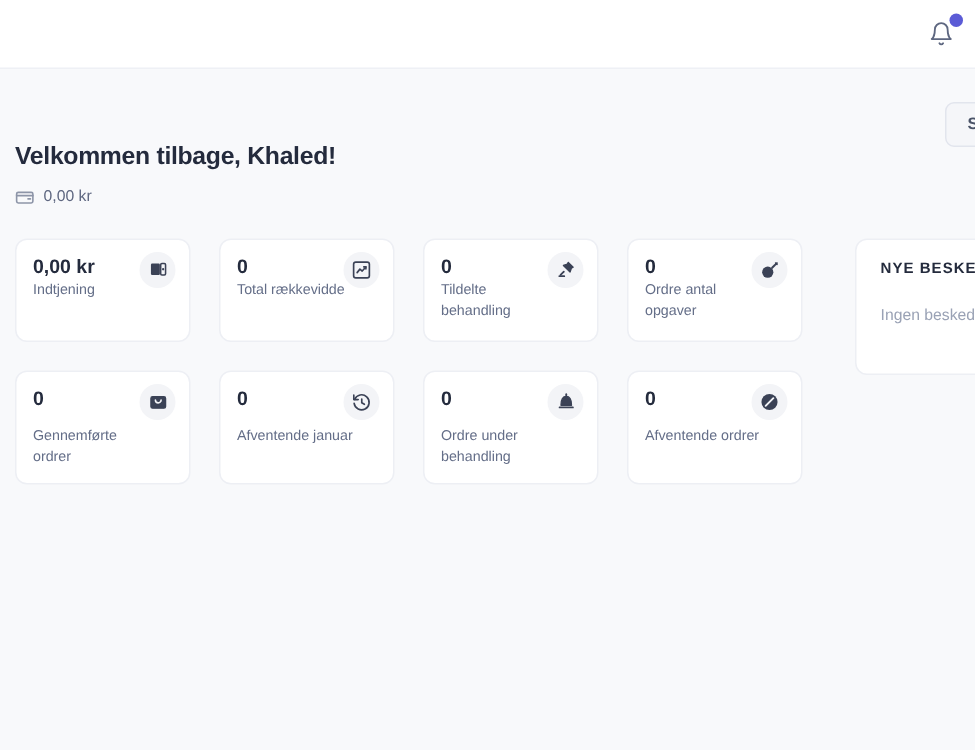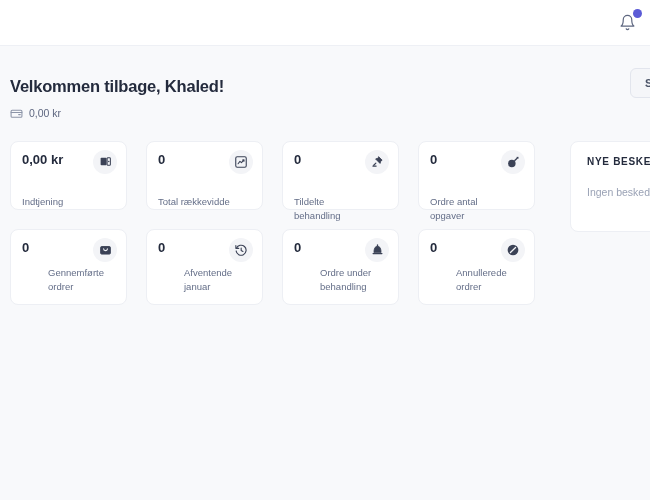--- a/index.html
+++ b/index.html
@@ -56,20 +56,21 @@
     padding: 30px 0 0 10px;
     position: relative;
   }
 
   .welcome h1 {
     font-size: 16.5px;
     font-weight: bold;
     color: #242b3d;
     letter-spacing: -0.2px;
     line-height: 1.25;
+    margin-top: 18px;
   }
 
   .meta-row {
     display: flex;
     align-items: center;
     gap: 18px;
     margin-top: 10px;
   }
 
   .meta-item {
@@ -139,25 +140,25 @@
     font-weight: bold;
     color: #242b3d;
     line-height: 1.1;
     white-space: nowrap;
   }
 
   .stat-label {
     font-size: 9.5px;
     color: #646e88;
     line-height: 1.45;
-    margin-top: 28px;
+    margin-top: 2px;
     max-width: 78px;
   }
 
-  .stat-card.tall .stat-label { margin-top: 11px; margin-left: 26px; }
+  .stat-card.tall .stat-label { margin-top: 11px; }
 
   .stat-icon {
     position: absolute;
     top: 8px;
     right: 9px;
     width: 24px;
     height: 24px;
     border-radius: 50%;
     background: #f3f4f7;
     display: flex;
@@ -313,21 +314,21 @@
         <svg width="13" height="13" viewBox="0 0 24 24" fill="#3b4256" stroke="#3b4256" stroke-width="1.6" stroke-linecap="round" stroke-linejoin="round">
           <path d="M5.5 17c0-6 1.8-11 6.5-11s6.5 5 6.5 11z"></path>
           <path d="M3.8 19.6h16.4" stroke-width="2.2" fill="none"></path>
           <path d="M12 6V3.4" stroke-width="2.2" fill="none"></path>
         </svg>
       </div>
     </div>
 
     <div class="stat-card tall">
       <div class="stat-value">0</div>
-      <div class="stat-label">Annullerede ordrer</div>
+      <div class="stat-label">Afventende ordrer</div>
       <div class="stat-icon">
         <svg width="14" height="14" viewBox="0 0 24 24">
           <circle cx="12" cy="12" r="9.2" fill="#3b4256"></circle>
           <path d="M7.6 16.4L16.4 7.6" stroke="#f3f4f7" stroke-width="2.2" stroke-linecap="round"></path>
         </svg>
       </div>
     </div>
 
   </div>
 

